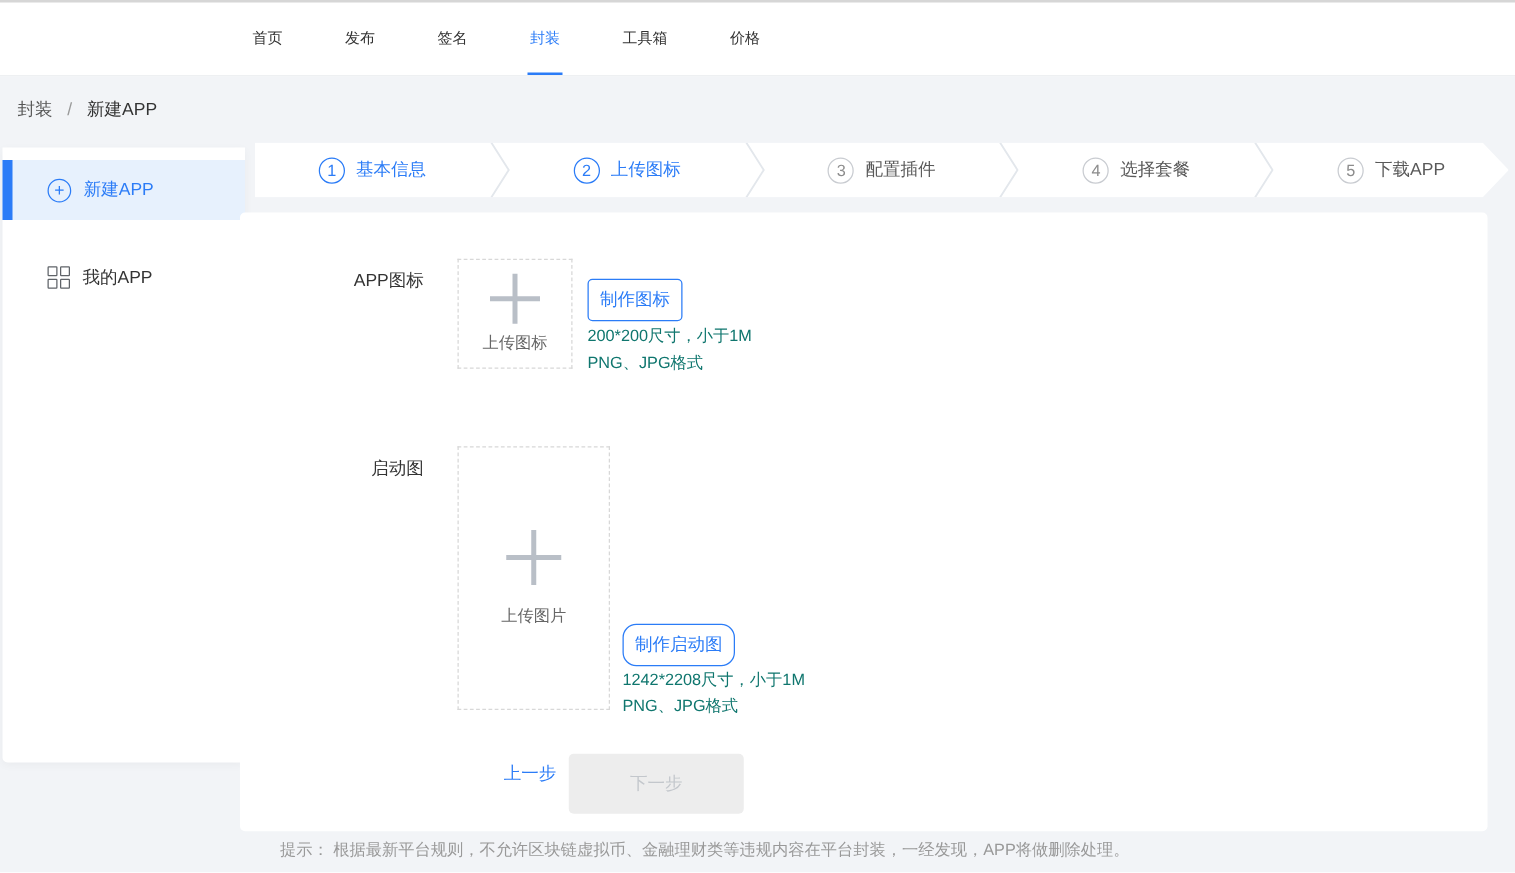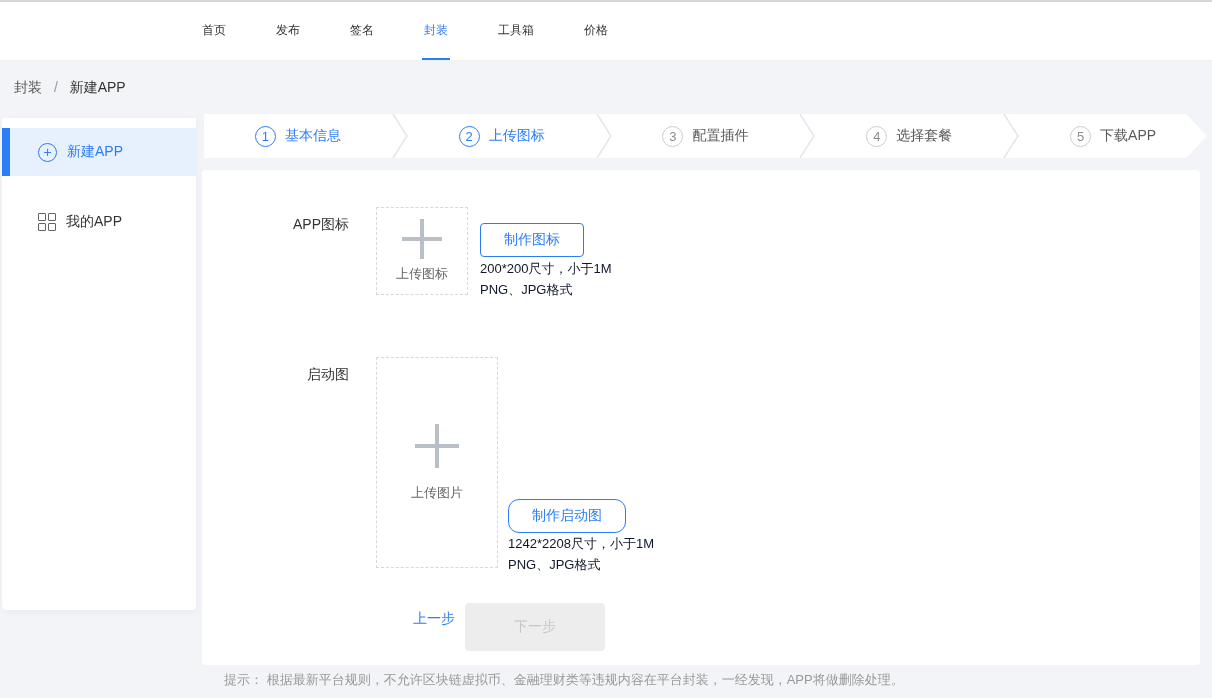--- a/index.html
+++ b/index.html
@@ -111,21 +111,21 @@
     width: 21px; height: 21px;
     border: 1px solid #c9ccd1; border-radius: 50%;
     font-size: 13px; color: #8c8c8c;
   }
   .step.blue { color: #2b7cf7; }
   .step.blue .num { border-color: #2b7cf7; color: #2b7cf7; }
   .chev { align-self: center; flex: 0 0 auto; }
 
   
   .panel {
-    position: absolute; left: 202px; top: 170px;
+    position: absolute; left: 192px; top: 170px;
     width: 998px; height: 495px;
     background: #fff;
     border-radius: 4px;
   }
   .field-label {
     position: absolute; left: 0; width: 147px;
     text-align: right;
     font-size: 14px; color: #333;
   }
   .upload-box {
@@ -145,28 +145,28 @@
   .plus-sm::after  { left: 18px; top: 0; width: 4px; height: 40px; }
   .plus-lg { width: 44px; height: 44px; margin-bottom: 16px; }
   .plus-lg::before { left: 0; top: 20px; width: 44px; height: 4px; }
   .plus-lg::after  { left: 20px; top: 0; width: 4px; height: 44px; }
 
   .make-btn {
     position: absolute;
     background: #fff;
     border: 1px solid #2b7cf7; border-radius: 4px;
     color: #2b7cf7; font-size: 14px;
-    padding: 7px 23px;
+    padding: 7px 9px;
     cursor: pointer;
     font-family: inherit;
     text-align: center;
   }
   .spec {
     position: absolute;
-    font-size: 13px; color: #0f172a;
+    font-size: 13px; color: #0f766e;
     line-height: 21px;
   }
 
   .prev-link {
     position: absolute;
     font-size: 14px; color: #2b7cf7;
     cursor: pointer;
   }
   .next-btn {
     position: absolute;

